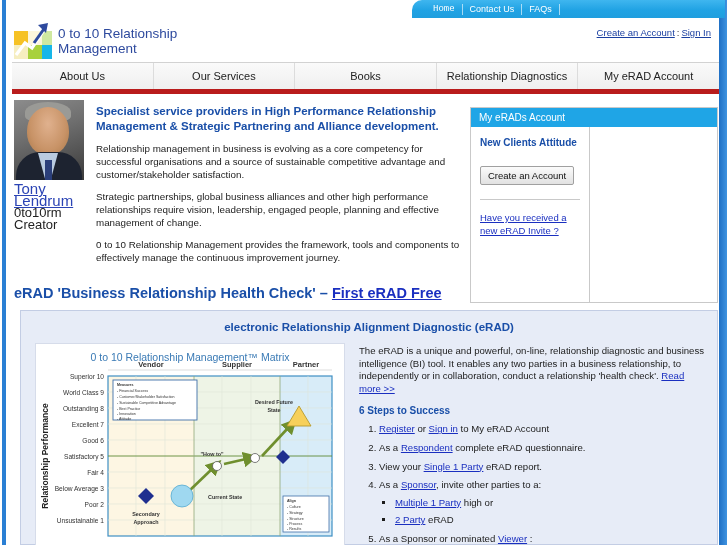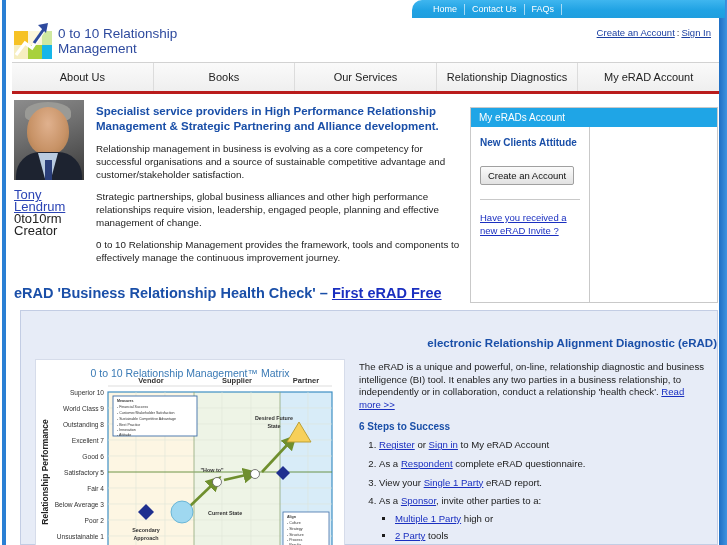--- a/index.html
+++ b/index.html
@@ -38,21 +38,21 @@
     display: flex; align-items: center;
     padding-left: 14px;
     overflow: hidden;
   }
   .topbar a {
     color: #ffffff; font-size: 9px; text-decoration: none;
     padding: 0 7px; line-height: 11px;
     border-right: 1px solid rgba(255,255,255,.6);
     white-space: nowrap;
   }
-  .topbar a:first-child { border-left: none; }
+  .topbar a:first-child { border-left: none; font-family: Liberation Mono, monospace; }
 
   
   .header {
     position: absolute; left: 0; top: 18px; width: 713px; height: 44px;
     background: #fff;
     padding-left: 40px;
   }
   .logo-wrap {
     position: absolute; left: 8px; top: 0px;
     display: flex; align-items: flex-start;
@@ -78,21 +78,21 @@
     font-size: 9.5px; color: #1a3fa0;
   }
   .acct-links a { color: #1a3fa0; text-decoration: underline; }
   .acct-links .sep { color: #333; padding: 0 2px; text-decoration: none; }
 
   
   .nav {
     position: absolute; left: 6px; top: 62px; width: 707px; height: 32px;
     background: #6d28d9;
     border-top: 1px solid #d2d2d2;
-    border-bottom: 3px solid #b91c1c;
+    border-bottom: 5px solid #b91c1c;
     display: flex;
   }
   .nav .navitem {
     flex: 1 1 0;
     display: flex; align-items: center; justify-content: center;
     font-size: 11px; color: #222;
     border-right: 1px solid #dcdcdc;
     height: 100%;
     background: linear-gradient(to bottom,#fafafa,#efefef);
     cursor: pointer;
@@ -130,22 +130,22 @@
   .photo .shirt {
     position: absolute; left: 24px; top: 53px; width: 20px; height: 28px;
     background: #b9cbe0;
     clip-path: polygon(0 0, 100% 0, 62% 100%, 38% 100%);
   }
   .photo .tie {
     position: absolute; left: 31px; top: 60px; width: 7px; height: 22px;
     background: #2b3f7a;
   }
   .photo-name {
-    font-size: 13px; color: #2b44b5; text-decoration: underline;
-    margin-top: 9px; display: block; line-height: 12px;
+    font-size: 15px; color: #2b44b5; text-decoration: underline;
+    margin-top: 3px; display: block; line-height: 12px;
   }
   .photo-role { font-size: 13px; color: #222; line-height: 12px; }
 
   .intro-text { flex: 1; padding-top: 4px; }
   .lede {
     font-size: 11.5px; font-weight: bold; color: #1a4fa8;
     line-height: 14.5px; margin: 0 0 9px 0;
   }
   .para {
     font-size: 9.8px; color: #1c1c1c; line-height: 13px; margin: 0 0 9px 0;
@@ -195,21 +195,21 @@
     font-family: "Liberation Sans", sans-serif;
   }
 
   
   .erad-panel {
     position: absolute; left: 14px; top: 310px; width: 698px; height: 235px;
     background: #e7ecf7;
     border: 1px solid #c3cde4;
   }
   .erad-title {
-    text-align: right; padding-top: 26px;
+    text-align: center; padding-top: 10px;
     font-size: 11.5px; font-weight: bold; color: #1a4fa8;
   }
   .erad-body {
     display: flex; padding: 10px 12px 0 14px; gap: 14px;
   }
   .chart-card {
     width: 310px; height: 224px; background: #fff;
     border: 1px solid #d6dcea;
     position: relative; overflow: hidden;
   }
@@ -274,22 +274,22 @@
           <span>Management</span>
         </div>
       </div>
       <div class="acct-links">
         <a href="#">Create an Account</a><span class="sep">:</span><a href="#">Sign In</a>
       </div>
     </div>
 
     <div class="nav">
       <div class="navitem">About Us</div>
+      <div class="navitem">Our Services</div>
       <div class="navitem">Books</div>
-      <div class="navitem">Our Services</div>
       <div class="navitem">Relationship Diagnostics</div>
       <div class="navitem">My eRAD Account</div>
     </div>
 
     <div class="left-col">
       <div class="intro">
         <div class="photo-block">
           <div class="photo">
             <div class="hair"></div>
               <div class="face"></div>
@@ -426,21 +426,21 @@
           <p class="erad-p">
             <span>The eRAD is a unique and powerful, on-line, relationship diagnostic and business intelligence (BI) tool. It enables any two parties in a business relationship, to independently or in collaboration, conduct a relationship 'health check'. </span><a href="#">Read more &gt;&gt;</a>
           </p>
           <div class="steps-h">6 Steps to Success</div>
           <ol class="steps" id="steps-list">
               <li><a href="#">Register</a><span> or </span><a href="#">Sign in</a><span> to My eRAD Account</span></li>
               <li><span>As a </span><a href="#">Respondent</a><span> complete eRAD questionnaire.</span></li>
               <li><span>View your </span><a href="#">Single 1 Party</a><span> eRAD report.</span></li>
               <li><span>As a </span><a href="#">Sponsor</a><span>, invite other parties to a:</span><ul class="sub">
                   <li><a href="#">Multiple 1 Party</a><span> high or</span></li>
-                  <li><a href="#">2 Party</a><span> tools</span></li>
+                  <li><a href="#">2 Party</a><span> eRAD</span></li>
                 </ul></li>
               <li><span>As a Sponsor or nominated </span><a href="#">Viewer</a><span> :</span></li>
             </ol>
         </div>
 
       </div>
     </div>
 
   </div>
 </div>

